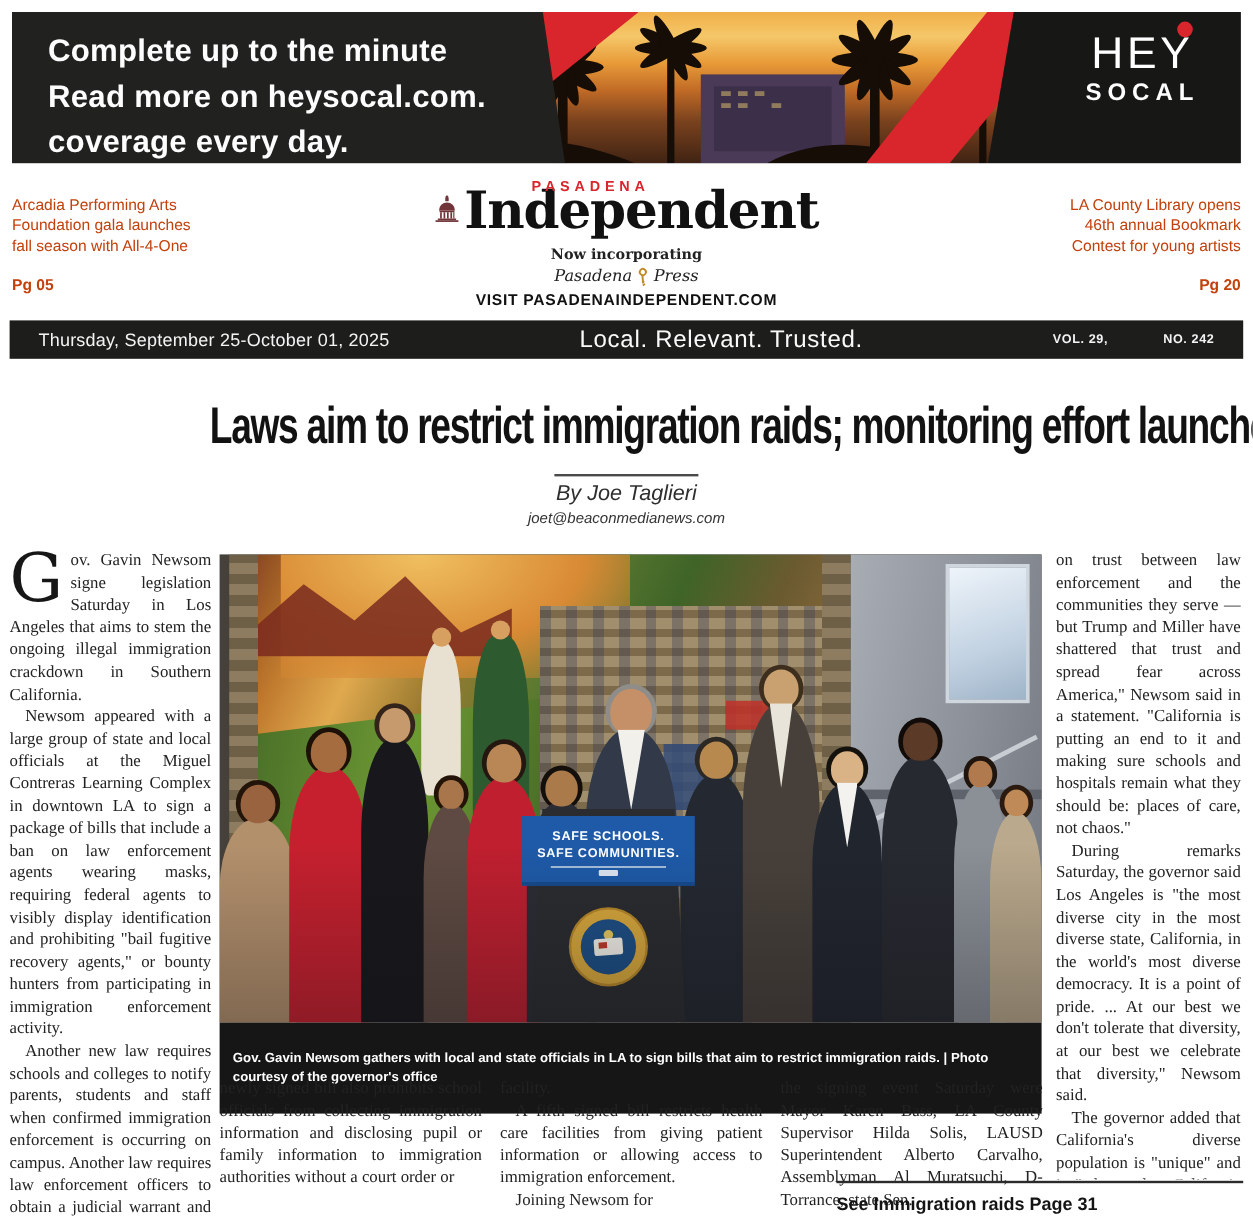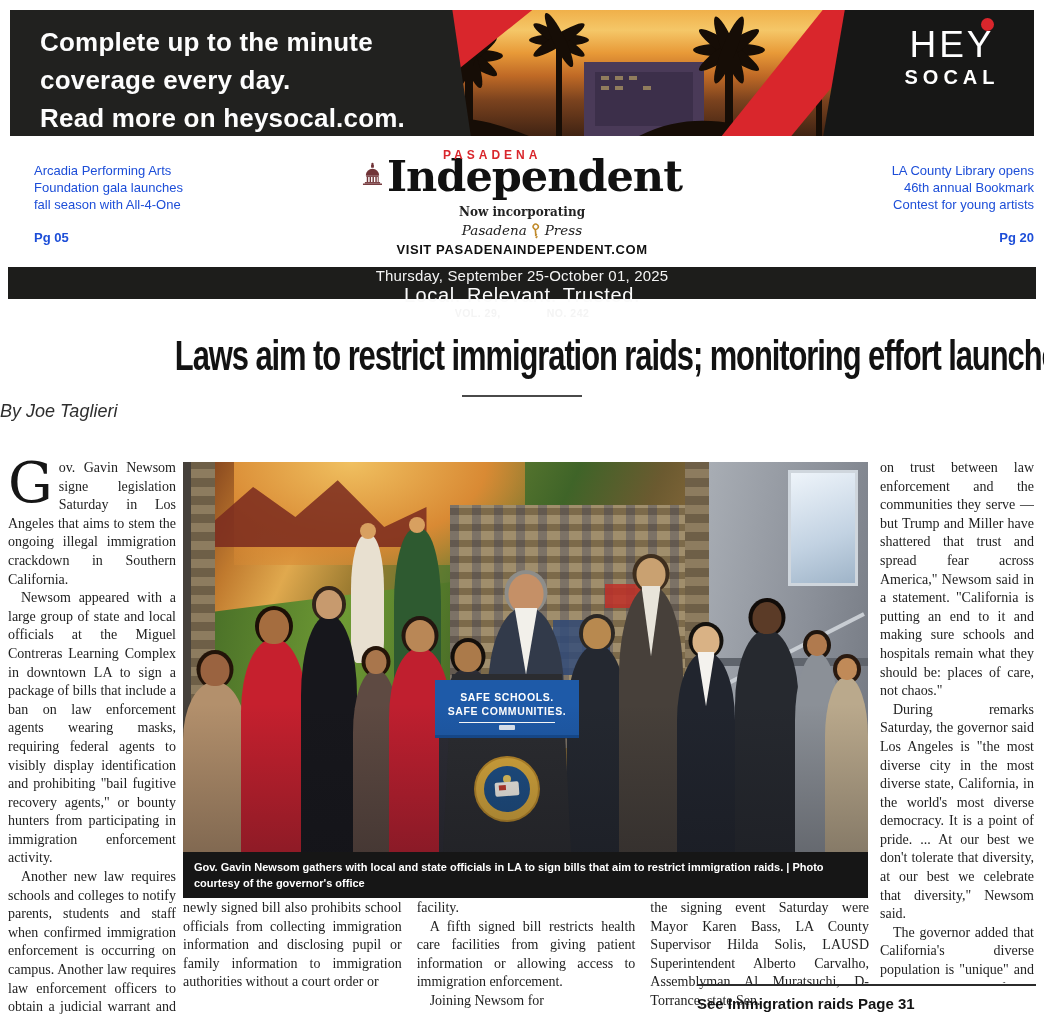--- a/index.html
+++ b/index.html
@@ -20,48 +20,48 @@
      clip-path:polygon(12% 0,100% 0,100% 100%,2% 100%);}
   .ad-dark-left{position:absolute;left:0;top:0;width:45%;height:100%;z-index:4;background:#21211f;
      clip-path:polygon(0 0,96% 0,100% 100%,0 100%);}
   .ad-text{padding:13px 0 0 30px;font-weight:700;font-size:26px;line-height:38px;color:#fdfdfd;letter-spacing:0.2px;}
   .hey-logo{position:absolute;right:16px;top:16px;width:132px;text-align:center;color:#fff;z-index:4;}
   .hey-top{position:relative;display:inline-block;font-weight:400;font-size:37px;letter-spacing:3px;line-height:1;}
   .hey-dot{position:absolute;top:-8px;right:1px;width:13px;height:13px;border-radius:50%;background:#d9262c;}
   .hey-bottom{font-weight:700;font-size:20px;letter-spacing:5px;line-height:1.4;}
 
   
-  .teaser{position:absolute;top:162px;font-size:13px;line-height:17px;color:#1d4ed8;font-weight:500;margin-left:24px;}
+  .teaser{position:absolute;top:162px;font-size:13px;line-height:17px;color:#c2410c;font-weight:500;}
   .teaser-left{left:10px;width:225px;}
   .teaser-right{right:10px;width:235px;text-align:right;}
   .teaser .pg{margin-top:16px;font-weight:600;}
   .center-mast{position:absolute;left:362px;top:150px;width:320px;text-align:center;}
   .mast-row{display:flex;align-items:flex-end;justify-content:center;gap:4px;}
   .wordmark{position:relative;font-family:"DejaVu Serif",serif;font-weight:700;font-size:43px;line-height:1;
             letter-spacing:-1px;color:#111;}
   .kicker{position:absolute;top:-6px;left:56px;font-family:"Liberation Sans",sans-serif;font-weight:700;
           font-size:12px;letter-spacing:4px;color:#d9262c;}
   .now-inc{margin-top:7px;font-family:"DejaVu Serif",serif;font-weight:700;font-size:12px;color:#222;}
   .press-line{margin-top:3px;font-family:"DejaVu Serif",serif;font-style:italic;font-size:13.5px;color:#222;
               display:flex;align-items:center;justify-content:center;gap:2px;}
   .visit{margin-top:4px;font-weight:700;font-size:13px;letter-spacing:0.6px;color:#111;}
 
   
   .info-bar{position:absolute;left:8px;top:267px;width:1028px;height:32px;background:#1d1d1b;color:#f4f4f4;
-            display:flex;align-items:center;justify-content:space-between;padding:0 24px;box-sizing:border-box;flex-direction:column;}
+            display:flex;align-items:center;justify-content:space-between;padding:0 24px;box-sizing:border-box;}
   .info-date{font-size:15px;letter-spacing:0.2px;}
   .info-tag{font-size:20px;letter-spacing:0.6px;font-weight:400;color:#fafafa;}
   .info-vol{font-size:10.5px;font-weight:700;letter-spacing:0.5px;display:flex;gap:46px;}
 
   
   .headline{position:absolute;left:0;top:331px;width:1044px;text-align:center;white-space:nowrap;}
   .headline span{display:inline-block;transform:scaleX(0.72);transform-origin:center;
      font-weight:700;font-size:43px;letter-spacing:-1.5px;color:#121212;}
   .byrule{position:absolute;left:462px;top:395px;width:120px;border-top:2px solid #4a4a4a;}
-  .byline{position:absolute;left:0;top:401px;width:1044px;text-align:left;
+  .byline{position:absolute;left:0;top:401px;width:1044px;text-align:center;
           font-style:italic;font-size:18px;color:#2e2e2e;}
   .email{position:absolute;left:0;top:425px;width:1044px;text-align:center;
          font-style:italic;font-size:12.5px;color:#333;}
 
   
   .bodycol{font-family:"Liberation Serif",serif;font-size:14px;line-height:18.6px;text-align:justify;color:#222;}
   .bodycol p{margin:0;}
   .bodycol p.ind{text-indent:13px;}
   .col1{position:absolute;left:8px;top:459px;width:168px;height:556px;overflow:hidden;}
   .colR{position:absolute;left:880px;top:459px;width:154px;height:524px;overflow:hidden;}
@@ -126,21 +126,21 @@
      background:#1d4f86;border:8px solid #d9a93c;box-sizing:border-box;
      box-shadow:0 0 0 2px #b8882a;}
   .seal-book{position:absolute;left:50%;top:50%;width:24px;height:14px;transform:translate(-50%,-50%) rotate(-4deg);
      background:#f5f2ea;border-radius:2px;}
   .seal-flag{position:absolute;left:4px;top:3px;width:7px;height:5px;background:#c0392b;}
   .seal-sun{position:absolute;left:50%;top:9px;width:8px;height:8px;transform:translateX(-50%);
      border-radius:50%;background:#e8c860;}
   .photo-shade{position:absolute;inset:0;z-index:8;pointer-events:none;
      background:linear-gradient(180deg,rgba(0,0,0,0) 62%,rgba(15,15,20,0.30) 100%);}
   .photo-caption{width:685px;min-height:41px;box-sizing:border-box;background:#161616;color:#ffffff;
-     font-weight:700;font-size:11px;line-height:16px;padding:7px 11px;}
+     font-weight:700;font-size:11px;line-height:16px;padding:22px 11px;}
 </style>
 </head>
 <body>
 
 <div class="page">
 
   <div class="ad-banner">
     <div class="ad-photo">
       <svg viewBox="0 0 512 126" preserveAspectRatio="none">
         <rect x="185" y="52" width="120" height="74" fill="#4a3a58"></rect>
@@ -192,22 +192,22 @@
     <div class="ad-wedge-b"></div>
     <div class="ad-black">
       <div class="hey-logo">
         <span class="hey-top"><span>HEY</span><span class="hey-dot"></span></span>
         <div class="hey-bottom">SOCAL</div>
       </div>
     </div>
     <div class="ad-dark-left">
       <div class="ad-text">
         <div>Complete up to the minute</div>
+        <div>Read more on heysocal.com.</div>
         <div>coverage every day.</div>
-        <div>Read more on heysocal.com.</div>
       </div>
     </div>
   </div>
 
   <div class="teaser teaser-left">
     <div>Arcadia Performing Arts</div>
     <div>Foundation gala launches</div>
     <div>fall season with All-4-One</div>
     <div class="pg">Pg 05</div>
   </div>
@@ -260,20 +260,21 @@
     <span class="info-tag">Local. Relevant. Trusted.</span>
     <span class="info-vol">
       <span>VOL. 29,</span>
       <span>NO. 242</span>
     </span>
   </div>
 
   <div class="headline"><span>Laws aim to restrict immigration raids; monitoring effort launches</span></div>
   <div class="byrule"></div>
   <div class="byline">By Joe Taglieri</div>
+  <div class="email">joet@beaconmedianews.com</div>
 
   <div class="bodycol col1">
     <p><span class="dropcap">G</span><span>ov. Gavin Newsom signe legislation Saturday in Los Angeles that aims to stem the ongoing illegal immigration crackdown in Southern California.</span></p>
     <p class="ind">Newsom appeared with a large group of state and local officials at the Miguel Contreras Learning Complex in downtown LA to sign a package of bills that include a ban on law enforcement agents wearing masks, requiring federal agents to visibly display identification and prohibiting "bail fugitive recovery agents," or bounty hunters from participating in immigration enforcement activity.</p>
     <p class="ind">Another new law requires schools and colleges to notify parents, students and staff when confirmed immigration enforcement is occurring on campus. Another law requires law enforcement officers to obtain a judicial warrant and meet other obligations before entering an education facility. The</p>
   </div>
 
   <div class="photo-wrap">
     <div class="photo-content">
       <div class="pilaster pl"></div>

